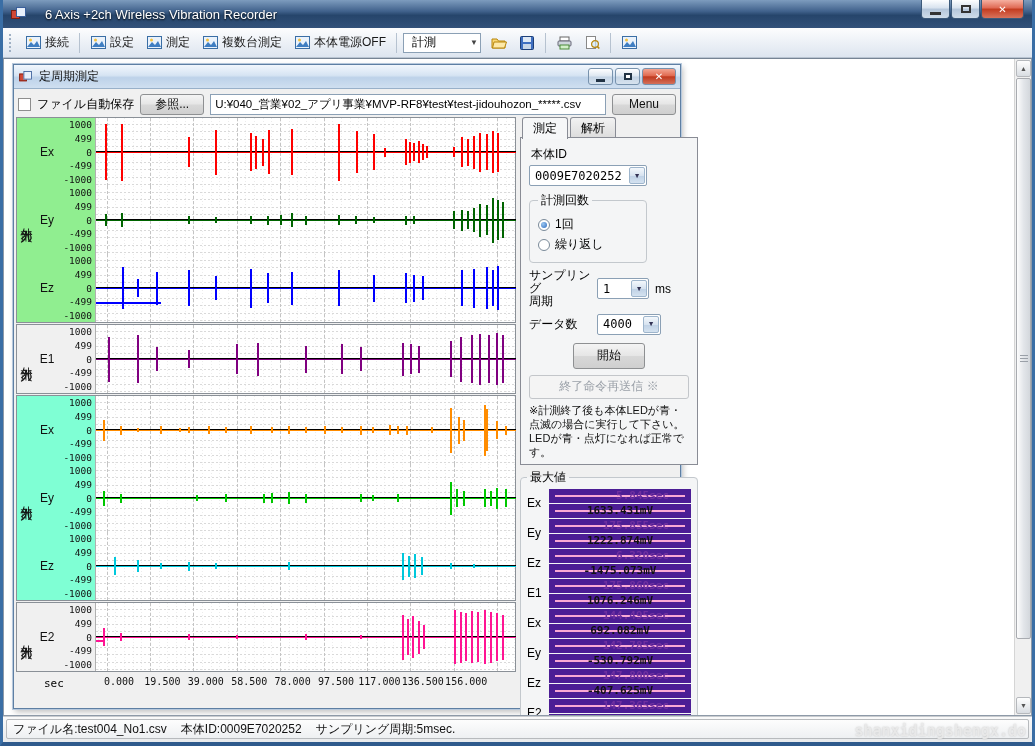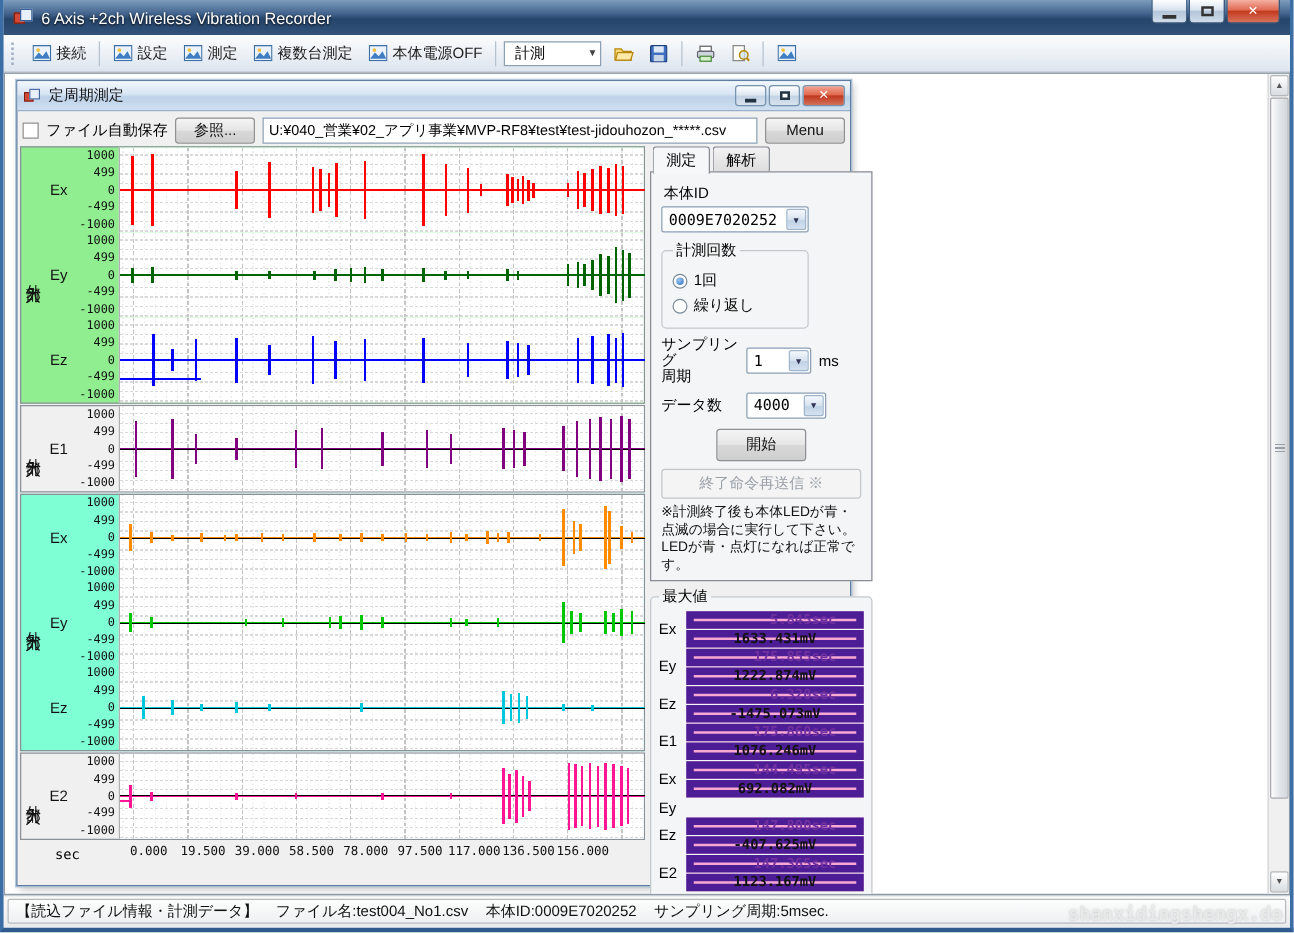--- a/index.html
+++ b/index.html
@@ -3,21 +3,21 @@
 <meta charset="utf-8">
 <style>
   * { box-sizing: border-box; margin: 0; padding: 0; }
   html,body { width:1035px; height:746px; overflow:hidden; font-family:"Liberation Sans","DejaVu Sans",sans-serif; }
   .window { width:1035px; height:746px; display:flex; flex-direction:column;
     border-left:3px solid #3a6ea5; border-right:3px solid #3a6ea5; border-bottom:4px solid #2f5a8c;
     background:#fff; position:relative; }
   
   .titlebar { height:28px; flex:0 0 28px; display:flex; align-items:center; padding-left:8px;
     background:linear-gradient(180deg,#7d9cbe 0%,#41628c 40%,#26456b 55%,#33527a 100%); position:relative; }
-  .titlebar .title { color:#fff; font-size:13px; margin-left:6px; text-shadow:0 1px 2px #000; }
+  .titlebar .title { color:#fff; font-size:13px; margin-left:18px; text-shadow:0 1px 2px #000; }
   .form-icon { width:16px; height:14px; position:relative; display:inline-block; }
   .form-icon .sq1 { position:absolute; left:0; top:3px; width:9px; height:9px; background:#d14836; border:1px solid #7c1f12; }
   .form-icon .sq2 { position:absolute; left:5px; top:0; width:10px; height:10px; background:#e8f0fb; border:1px solid #3a5f9a; }
   .caption-btns { position:absolute; right:8px; top:0; display:flex; }
   .cap-btn { width:29px; height:19px; border:1px solid #3c5a7a; border-top:none; border-radius:0 0 4px 4px;
     background:linear-gradient(180deg,#fdfeff 0%,#d7e2ee 45%,#b4c6da 50%,#cfdcea 100%);
     display:flex; align-items:center; justify-content:center; font-size:10px; color:#333; margin-left:1px; cursor:pointer; }
   .cap-btn.close { width:43px; background:linear-gradient(180deg,#f5b0a1 0%,#df6852 45%,#c33b1f 50%,#d8735c 100%); color:#fff; font-weight:bold; }
   .cap-btn .glyph-min { width:11px; height:3px; background:#333; margin-top:8px; }
   .cap-btn .glyph-max { width:10px; height:8px; border:2px solid #333; }
@@ -1218,20 +1218,24 @@
                   </div>
                   <div class="maxrow">
                     <span class="ch">Ex</span>
                     <div class="vals">
                       <div class="valbox sec">144.495sec</div>
                       <div class="valbox mv">692.082mV</div>
                     </div>
                   </div>
                   <div class="maxrow">
                     <span class="ch">Ey</span>
+                    <div class="vals">
+                      <div class="valbox sec">142.785sec</div>
+                      <div class="valbox mv">-530.792mV</div>
+                    </div>
                   </div>
                   <div class="maxrow">
                     <span class="ch">Ez</span>
                     <div class="vals">
                       <div class="valbox sec">147.800sec</div>
                       <div class="valbox mv">-407.625mV</div>
                     </div>
                   </div>
                   <div class="maxrow">
                     <span class="ch">E2</span>
@@ -1243,21 +1247,20 @@
                 </div>
             </fieldset>
           </div>
         </div>
       </div>
     </div>
   </div>
 
   <div class="statusbar">
     <div class="status-inner" id="status-inner">
-        <span>【読込ファイル情報・計測データ】</span>
         <span>ファイル名:test004_No1.csv</span>
         <span>本体ID:0009E7020252</span>
         <span>サンプリング周期:5msec.</span>
       </div>
   </div>
 
   <div class="watermark">shanxidingshengx.do</div>
 </div>
 
 </body></html>

